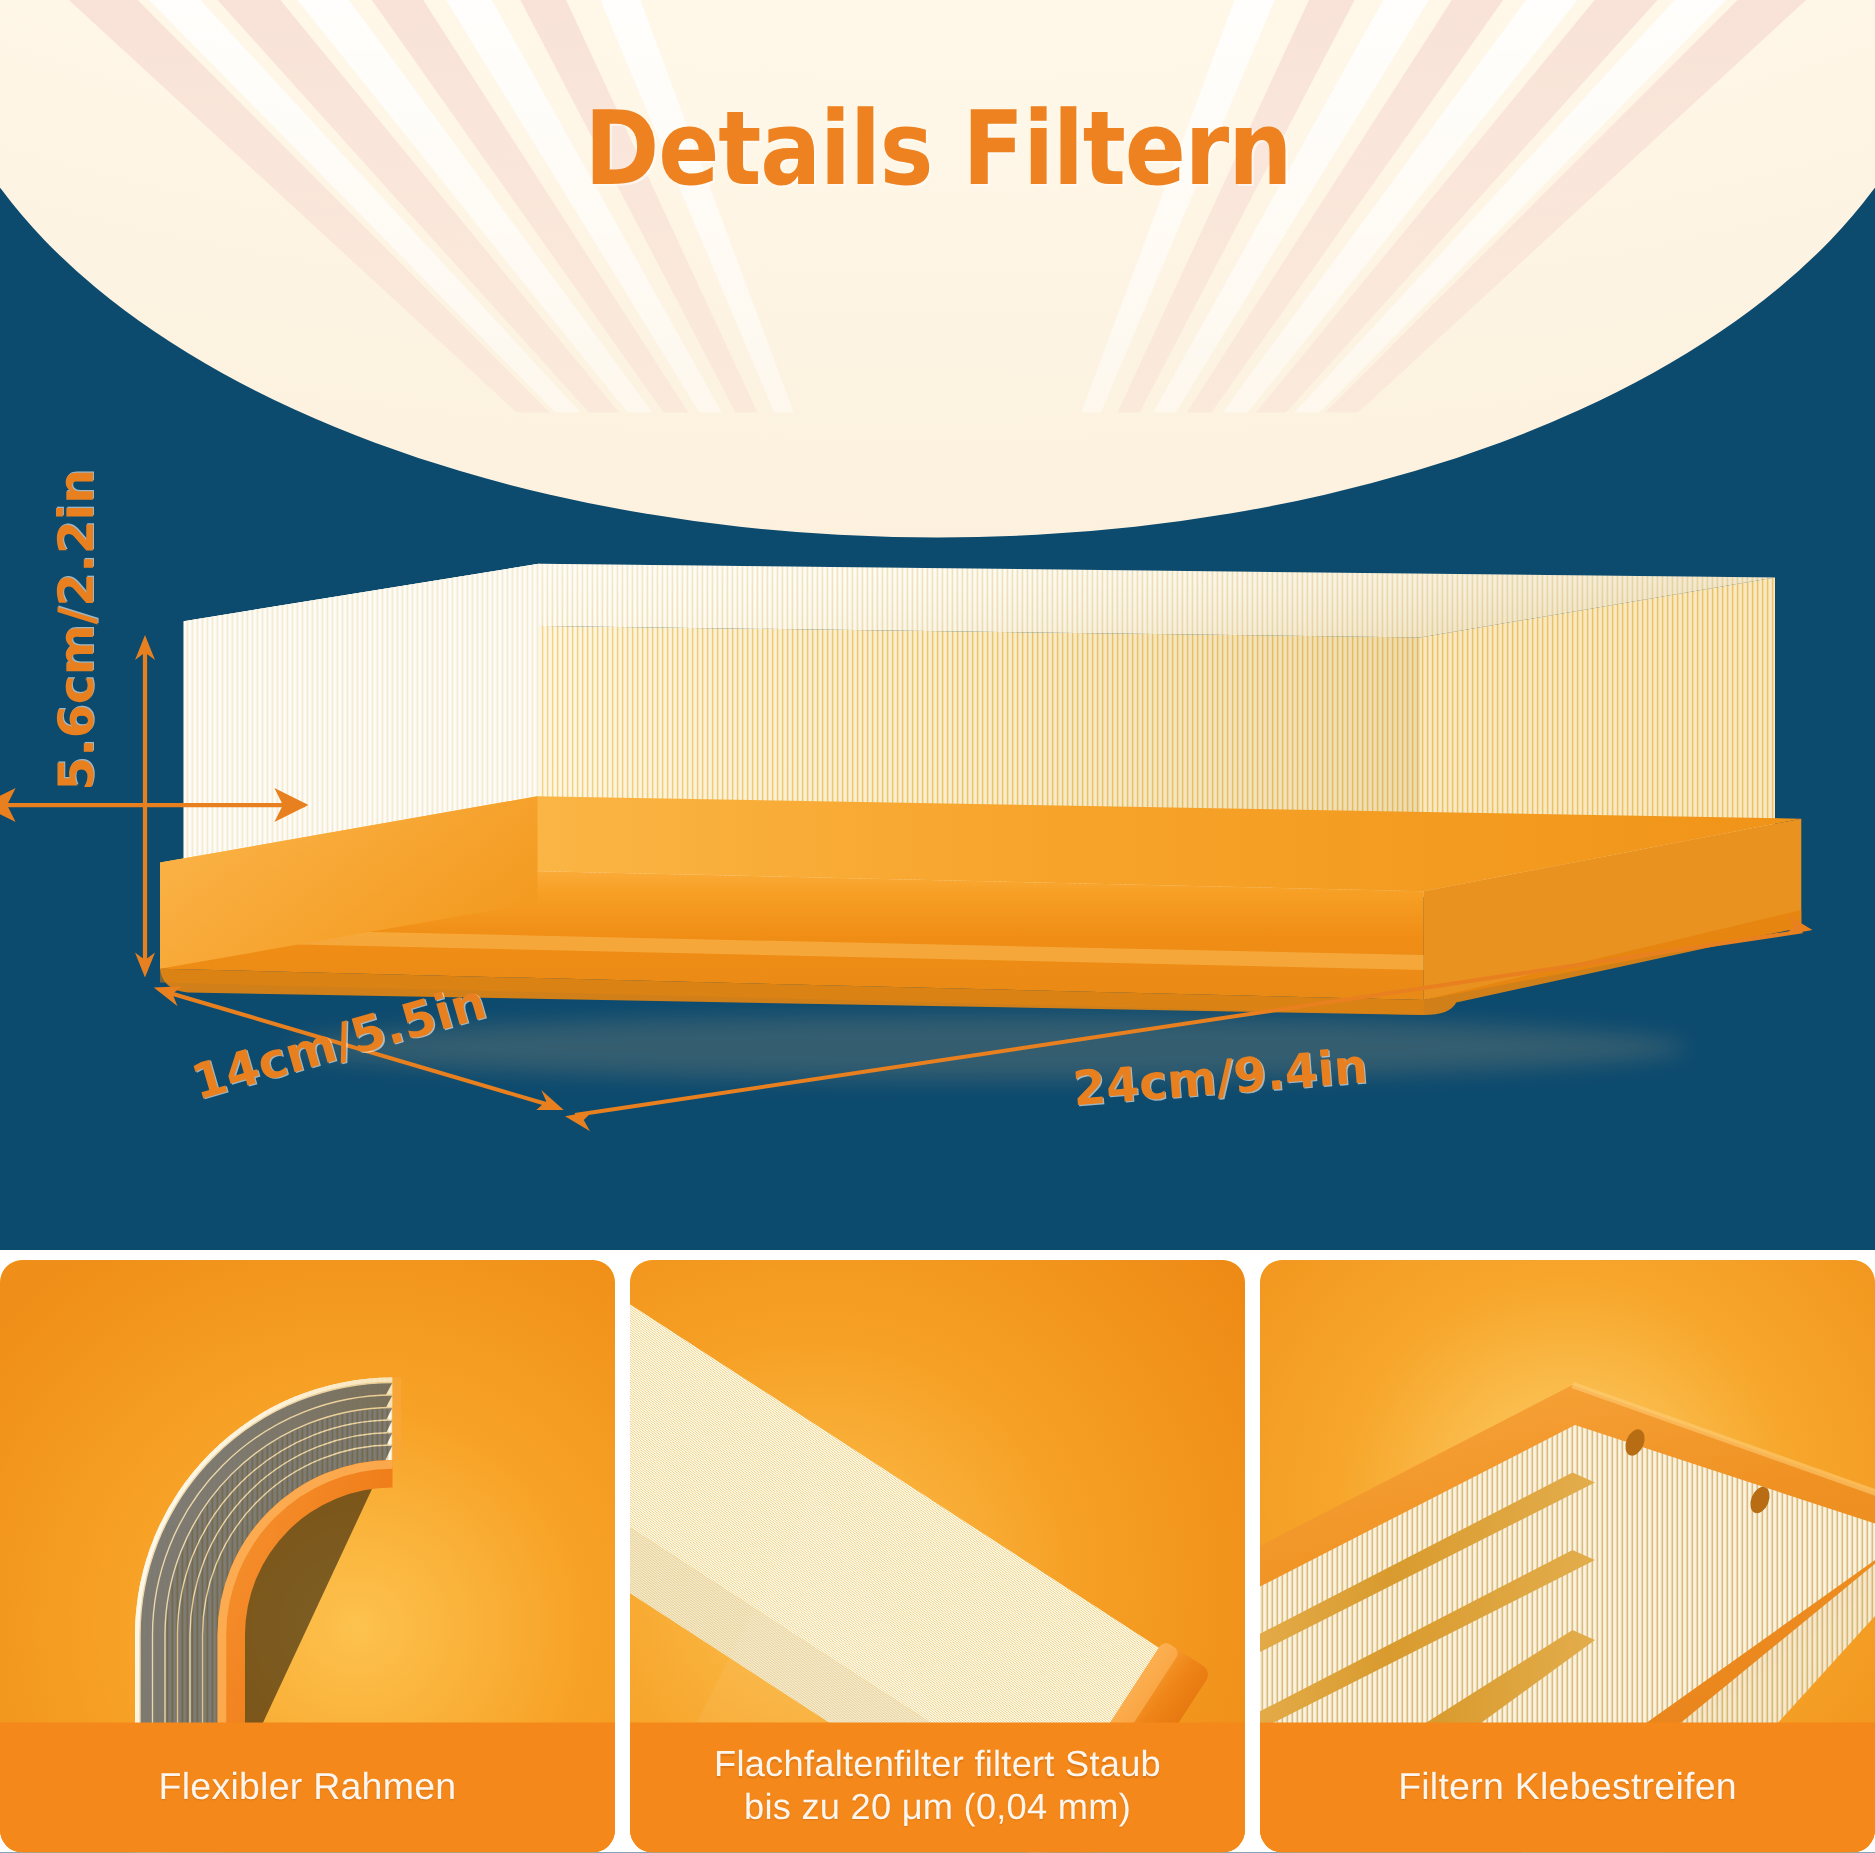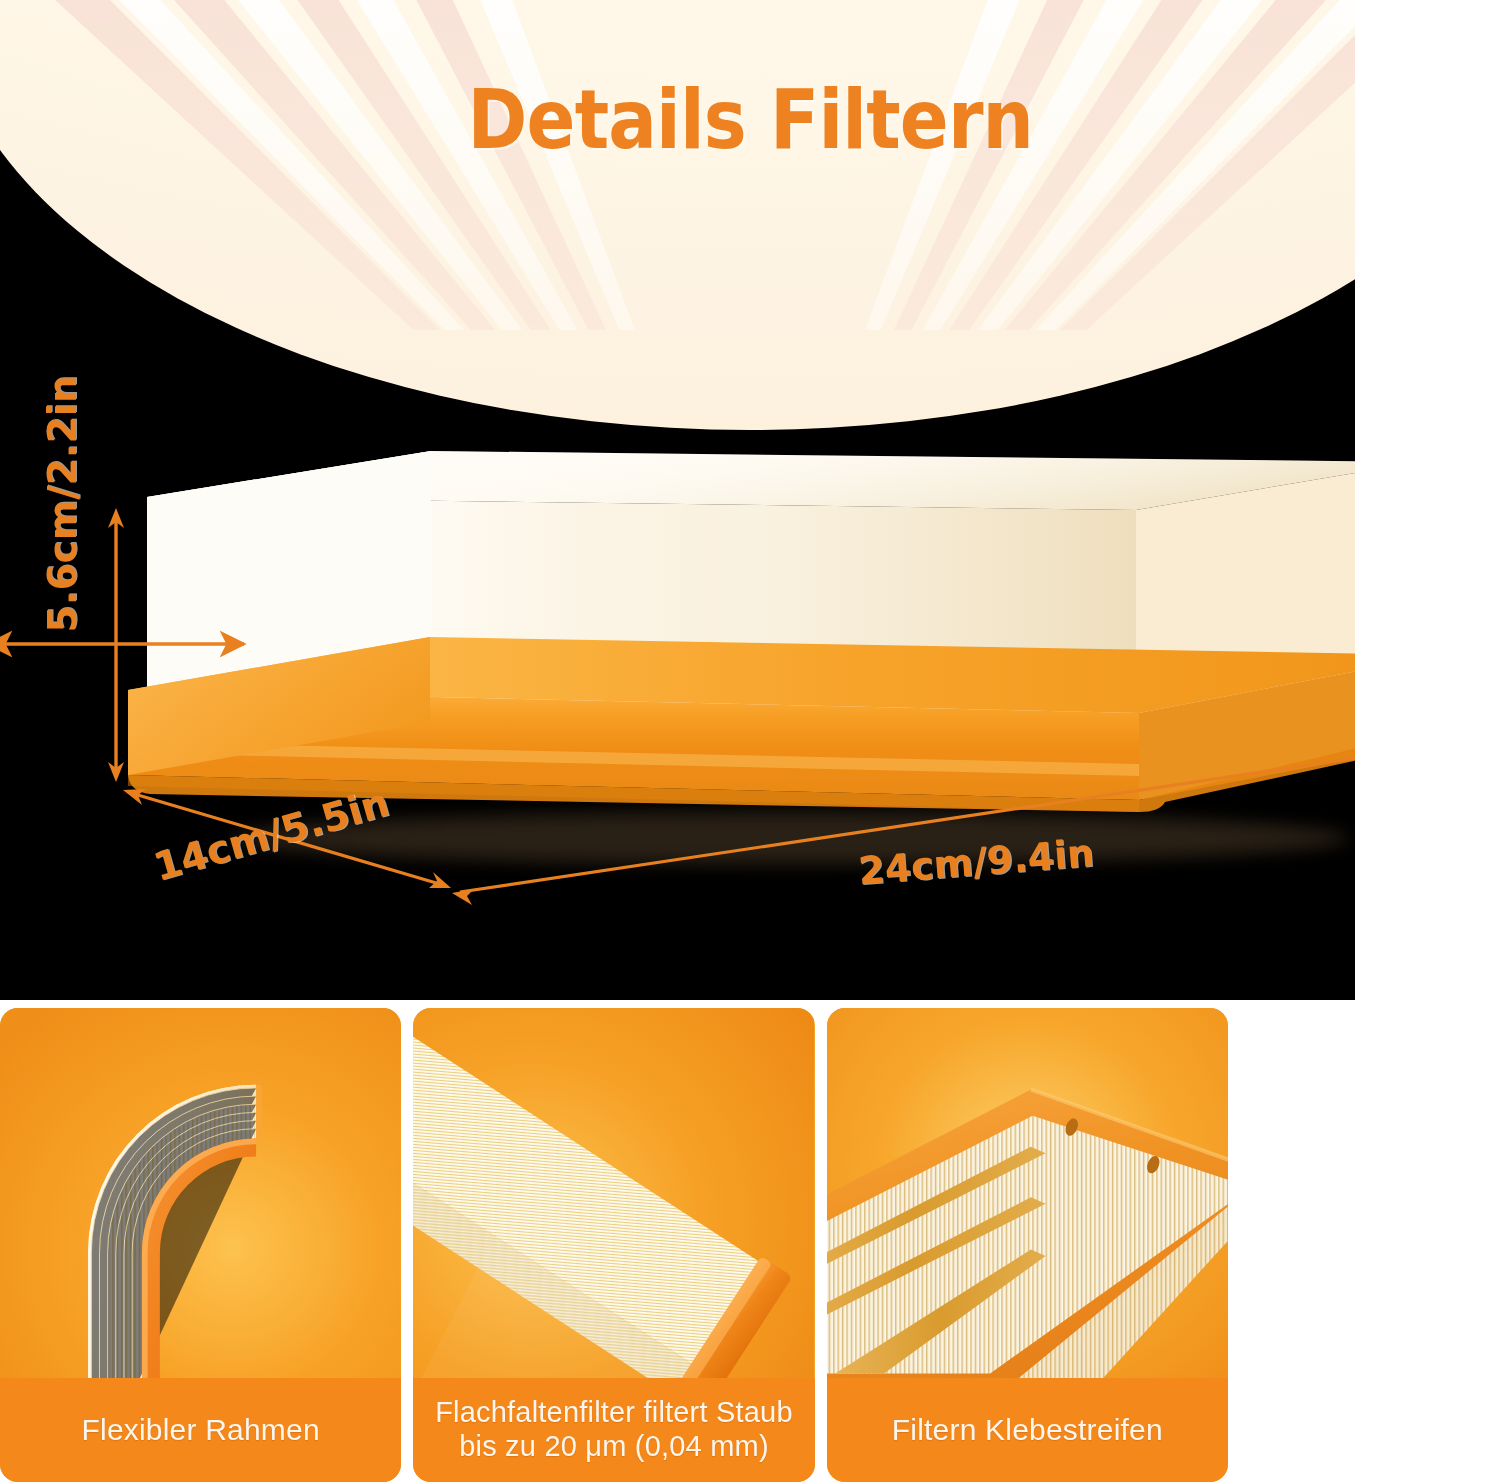--- a/index.html
+++ b/index.html
@@ -6,22 +6,22 @@
   html,body { width:1500px; height:1482px; }
   body {
     font-family:"Liberation Sans", sans-serif;
     background:#ffffff;
     overflow:hidden;
     position:relative;
   }
 
   
   #hero {
-    position:absolute; left:0; top:0; width:1355px; height:1000px;
-    background:#000000; overflow:hidden;padding-left:40px;
+    position:absolute; left:0; top:0; width:1500px; height:1000px;
+    background:#0c4a6e; overflow:hidden;padding-left:40px;
   }
   
   #hero-band {
     position:absolute; left:-60px; top:-470px;
     width:1620px; height:900px;
     background:
       radial-gradient(120% 95% at 50% 12%, #fffdf6 0%, #fff8e9 45%, #fdf3e2 75%, #fdf1dd 100%);
     border-radius:50% / 0 0 48% 48%;
     border-bottom-left-radius:52%;
     border-bottom-right-radius:52%;
@@ -53,21 +53,21 @@
   #dim-h-label {
     left:-28px; top:520px; width:180px; font-size:39px;
     transform:rotate(-90deg); transform-origin:center center;
     text-align:center;
   }
   #dim-w-label { left:150px; top:812px; font-size:39px; transform:rotate(-16deg); }
   #dim-l-label { left:858px; top:840px; font-size:38px; transform:rotate(-4.5deg); }
 
   
   #panels {
-    position:absolute; left:0; top:1008px; width:1228px; height:474px;
+    position:absolute; left:0; top:1008px; width:1500px; height:474px;
     display:flex; gap:12px;
   }
   .panel {
     position:relative; flex:1 1 0; height:474px;
     border-radius:18px; overflow:hidden;
     background:#f5a623;
   }
   .panel-art { position:absolute; inset:0; }
   .panel-caption {
     position:absolute; left:0; right:0; bottom:0; height:104px;

